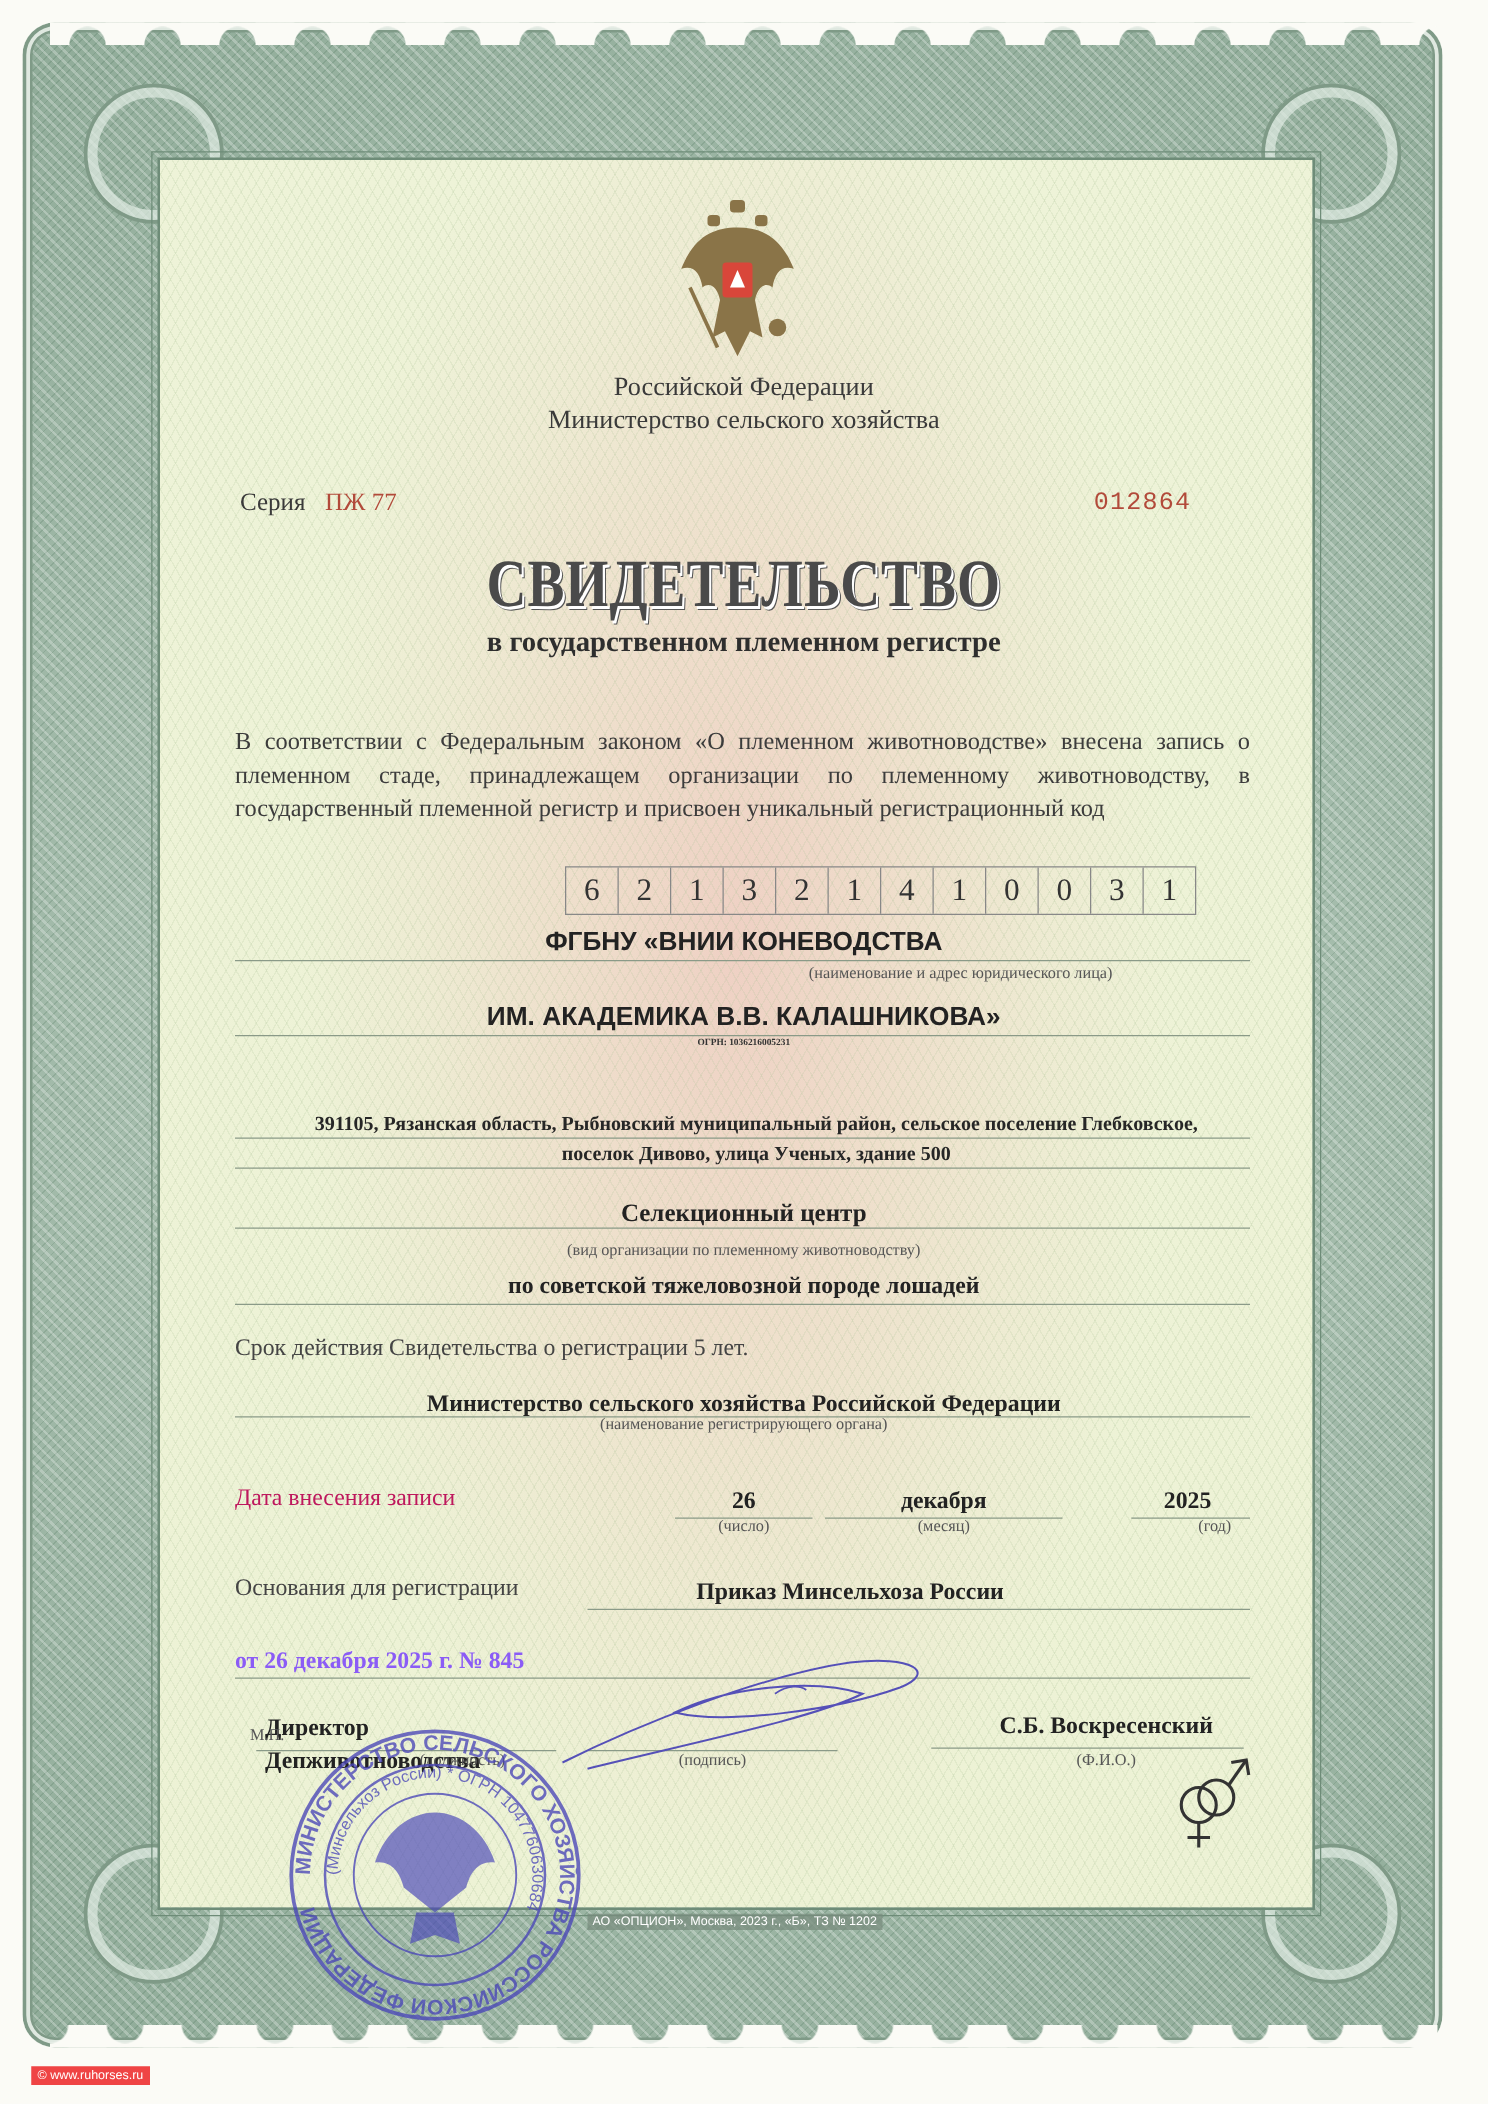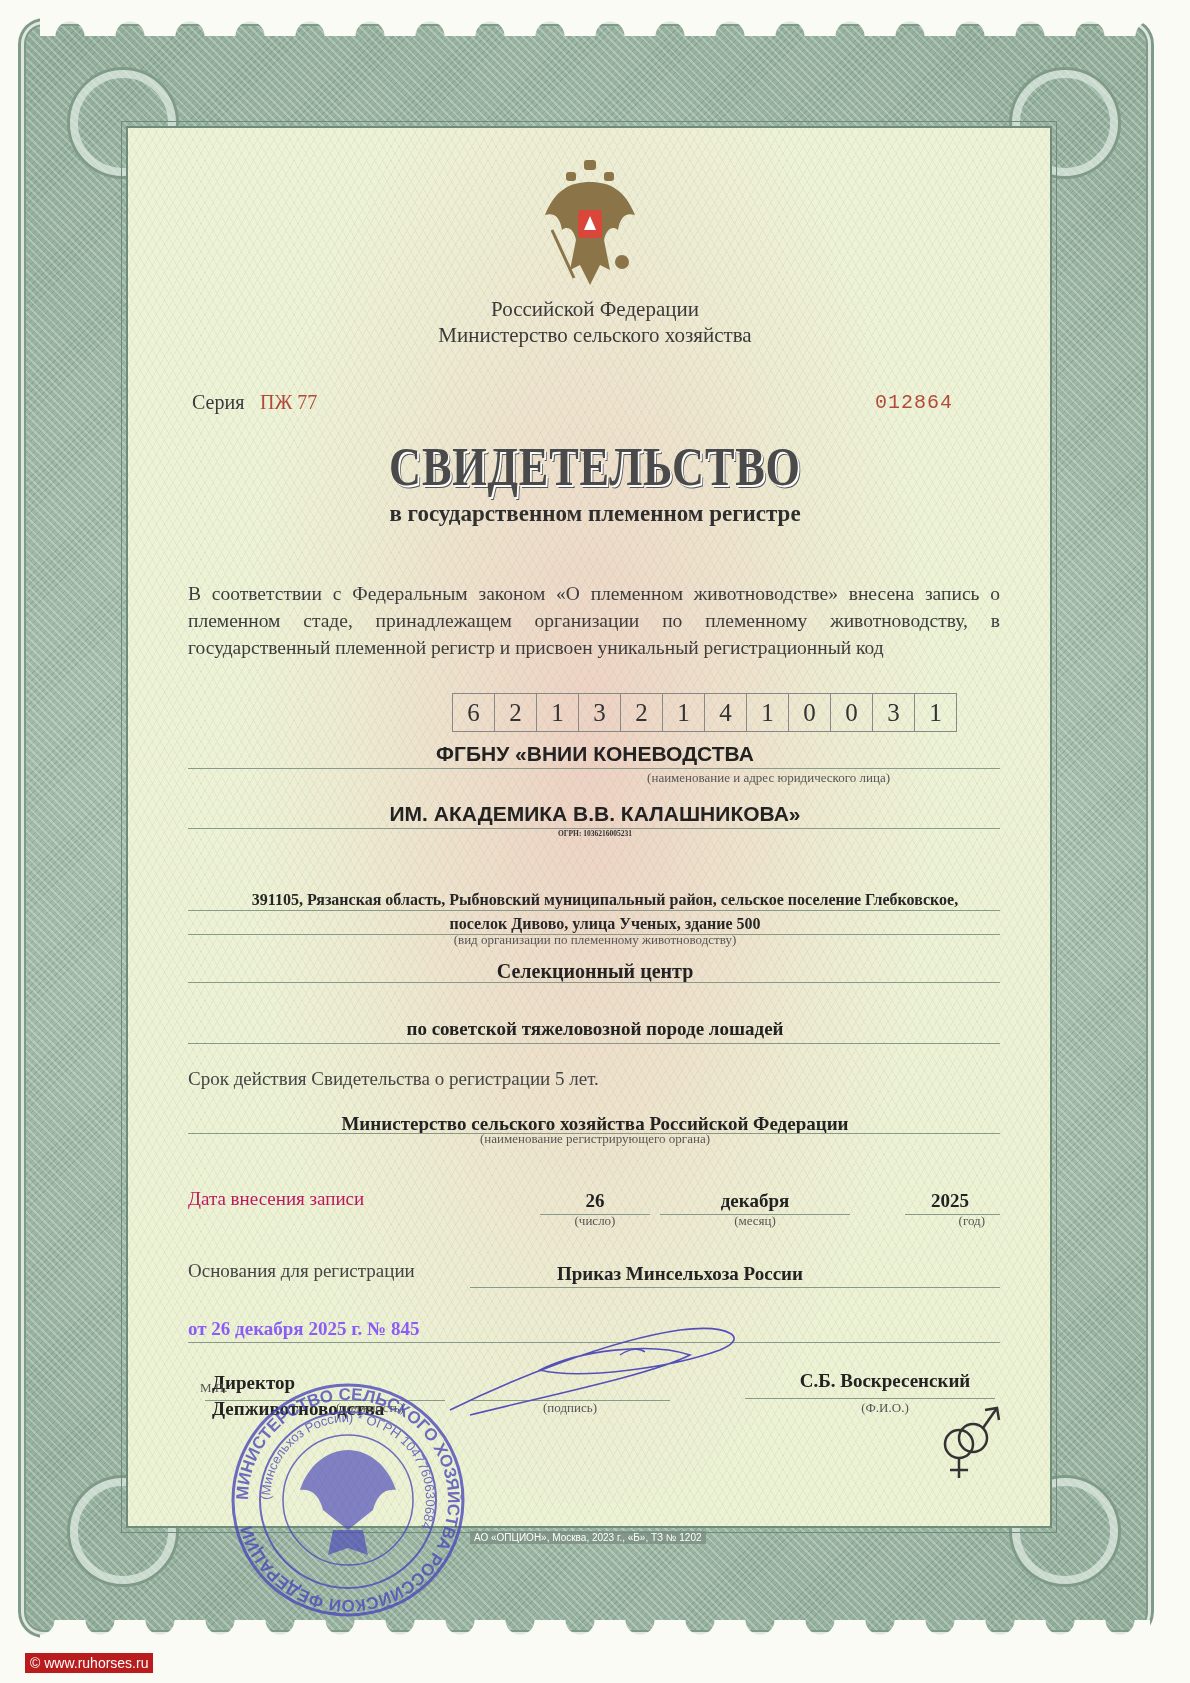--- a/index.html
+++ b/index.html
@@ -54,21 +54,21 @@
   .code-box { width:41px; height:37px; border-right:1px solid #888; font-size:25px; line-height:37px; text-align:center; color:#333; }
   .code-box:last-child { border-right:none; }
   .org-name-1 { left:300px; top:742px; width:590px; font-size:21px; font-weight:bold; color:#222; font-family:"Liberation Sans","DejaVu Sans",sans-serif; }
   .caption { font-size:13px; color:#555; font-family:"Liberation Serif",serif; }
   .caption-1 { left:300px; top:770px; width:590px;text-align:right; }
   .org-name-2 { left:300px; top:802px; width:590px; font-size:21px; font-weight:bold; color:#222; font-family:"Liberation Sans","DejaVu Sans",sans-serif; }
   .ogrn { left:300px; top:829px; width:590px; font-size:7.5px; font-weight:bold; color:#333;text-align:center; }
   .address { left:200px; top:888px; width:810px; font-size:16px; font-weight:bold; line-height:24px; color:#262626; }
   .rule { position:absolute; height:1px; background:#8a9a88; }
   .org-type { left:300px; top:960px; width:590px; font-size:20px; font-weight:bold; color:#222; }
-  .caption-2 { left:300px; top:932px; width:590px;font-family:Liberation Serif, serif; }
+  .caption-2 { left:300px; top:992px; width:590px;font-family:Liberation Serif, serif; }
   .breed { left:300px; top:1018px; width:590px; font-size:19px; font-weight:bold; color:#222; }
   .validity { left:188px; top:1068px; font-size:19px; color:#444; }
   .reg-body { left:230px; top:1113px; width:730px; font-size:19px; font-weight:bold; color:#222; }
   .caption-3 { left:230px; top:1131px; width:730px; }
   .date-label { left:188px; top:1188px; font-size:19px; color:#be185d; }
   .date-day { left:555px; top:1190px; width:80px; font-size:19px; font-weight:bold; color:#222; }
   .date-month { left:680px; top:1190px; width:150px; font-size:19px; font-weight:bold; color:#222; }
   .date-year { left:915px; top:1190px; width:70px; font-size:19px; font-weight:bold; color:#222; }
   .cap-day { left:555px; top:1213px; width:80px; }
   .cap-month { left:680px; top:1213px; width:150px; }
@@ -80,21 +80,21 @@
   .cap-position { left:310px; top:1400px; width:120px; }
   .cap-signature { left:510px; top:1400px; width:120px; }
   .signer { left:760px; top:1370px; width:250px; font-size:19px; font-weight:bold; color:#222; }
   .cap-fio { left:760px; top:1400px; width:250px; }
   .mp { left:200px; top:1380px; font-size:13px; color:#555; }
   .stamp { left:228px; top:1380px; width:240px; height:240px; opacity:0.78; }
   .signature { left:430px; top:1310px; width:330px; height:110px; }
   .gender-icon { left:935px; top:1400px; width:70px; height:80px; }
   .printer { left:470px; top:1531px; font-size:10px; color:#fff; background:rgba(120,140,125,0.75); padding:1px 4px;
     font-family:"Liberation Sans","DejaVu Sans",sans-serif; }
-  .watermark { left:25px; top:1653px; font-size:14px; color:#fff; background:#b91c1c; padding:2px 5px;
+  .watermark { left:25px; top:1653px; font-size:10px; color:#fff; background:#ef4444; padding:2px 5px;
     font-family:"Liberation Sans","DejaVu Sans",sans-serif; }
 </style>
 </head>
 <body>
 
 <div class="outer-border"></div>
 <div class="scallop-top"></div>
 <div class="scallop-bottom"></div>
 <div class="corner-ornament" style="left:70px;top:70px;"></div>
 <div class="corner-ornament" style="left:1012px;top:70px;"></div>

